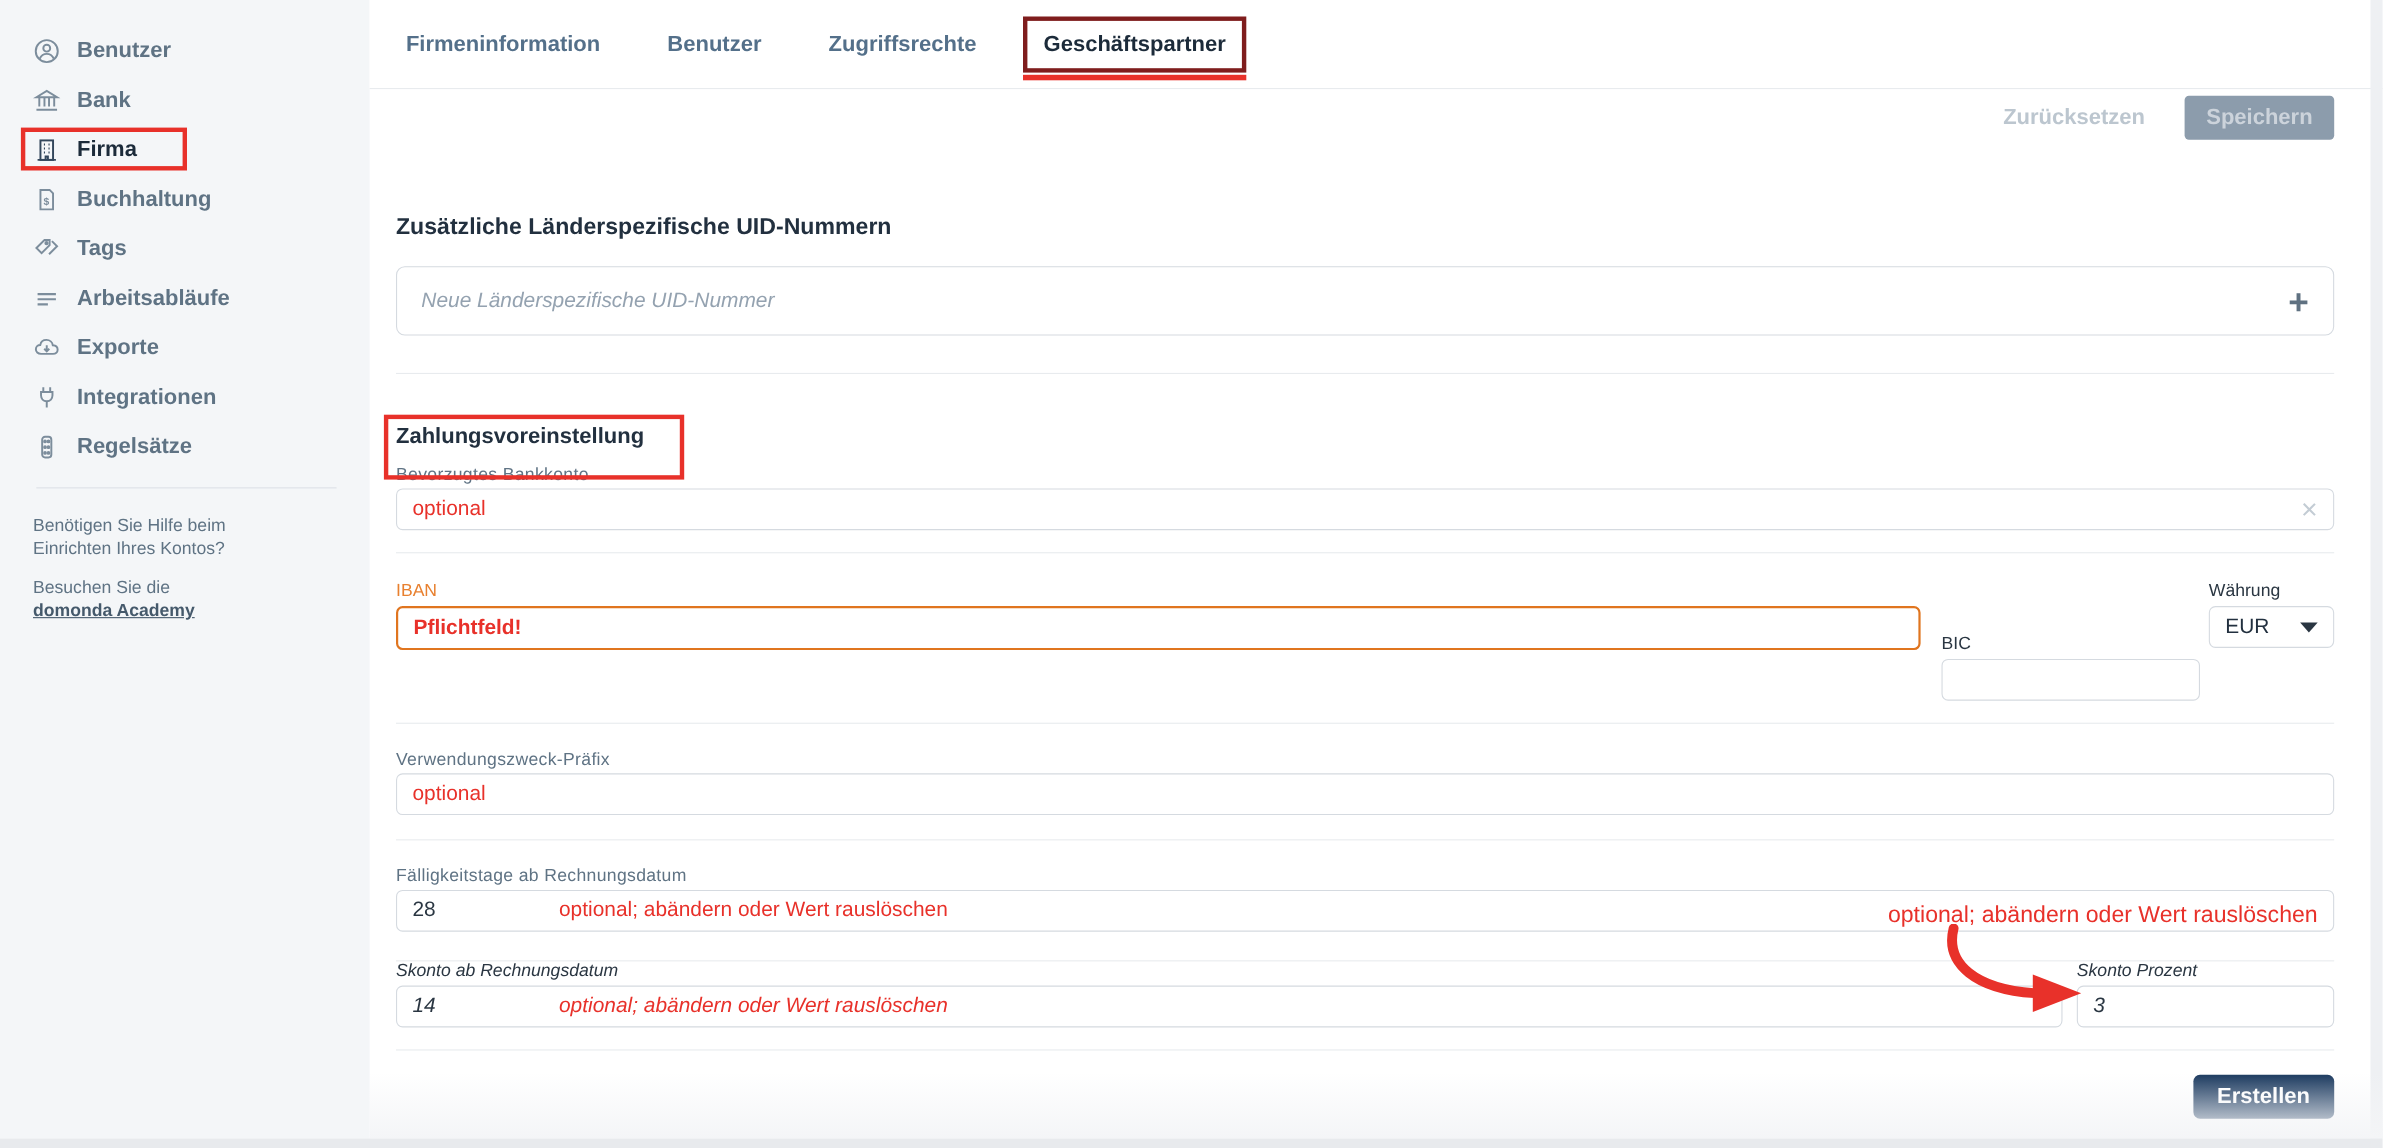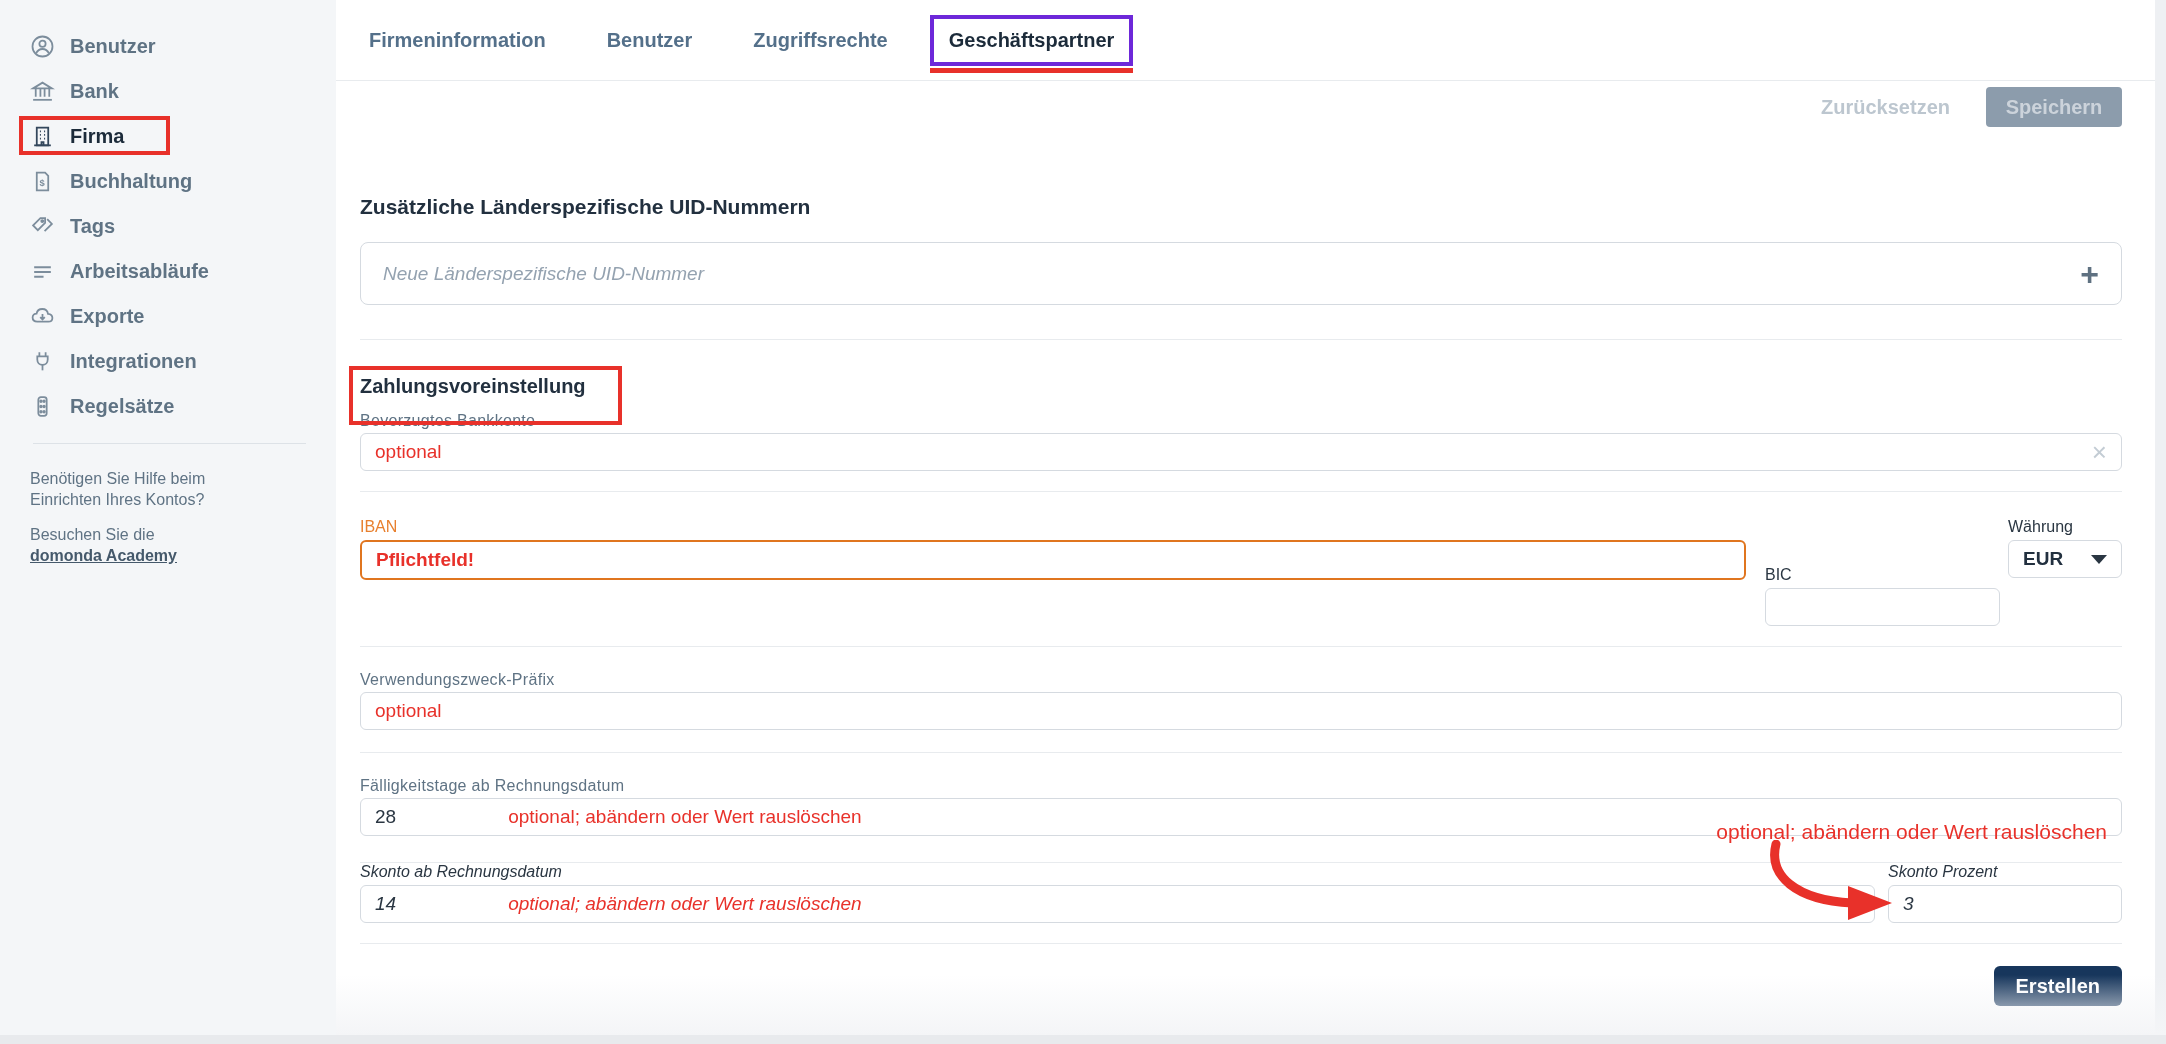--- a/index.html
+++ b/index.html
@@ -29,21 +29,21 @@
   .side-link { font-weight:700; text-decoration:underline; color:#45596b; cursor:pointer; }
   
   .tabbar {
     position:absolute; left:336px; top:0; width:1830px; height:81px;
     border-bottom:1px solid #e8ebee; display:flex; align-items:center;
     padding-left:33px; gap:61px; background:#ffffff;
   }
   .tab { font-size:20px; font-weight:600; color:#54708a; cursor:pointer; }
   .tab.active { color:#1c2b3a; font-weight:700; }
   .tab-box {
-    border:4px solid #6d28d9; padding:10px 15px; position:relative; margin-left:-19px;
+    border:4px solid #7f1d1d; padding:10px 15px; position:relative; margin-left:-19px;
   }
   .tab-box::after {
     content:""; position:absolute; left:-4px; right:-4px; bottom:-11px; height:5px;
     background:#e8312a;
   }
   
   .toolbar {
     position:absolute; top:87px; right:44px; display:flex; align-items:center; gap:30px;
   }
   .btn-reset { font-size:20px; font-weight:600; color:#bcc6cf; background:none; border:none; cursor:default; font-family:inherit; }
@@ -56,41 +56,41 @@
   .sec-title { margin:196px 0 0 0; font-size:21px; line-height:22px; font-weight:700; color:#22303f; }
   .uid-input {
     margin-top:24px; height:63px; border:1px solid #d5dae0; border-radius:8px;
     display:flex; align-items:center; padding:0 22px; cursor:text; background:#fff;
   }
   .uid-input .ph { font-size:19px; color:#94a2b0;font-style:italic; }
   .plus-icon { margin-left:auto; font-size:32px; font-weight:700; color:#5f7181; line-height:1; cursor:pointer; }
   .rule { border:none; border-top:1px solid #e8ebee; margin:0; }
   .r1 { margin-top:34px; } .r2 { margin-top:20px; } .r3 { margin-top:20px; }
   .r4 { margin-top:22px; } .r5 { margin-top:26px; } .r6 { margin-top:20px; }
-  .pay-head { margin-top:35px; position:relative; }
+  .pay-head { margin-top:46px; position:relative; }
   .pay-title { font-size:20px; line-height:22px; font-weight:700; color:#22303f; }
   .pay-sub { margin-top:4px; font-size:19px; line-height:20px; color:#a0abb6; }
   .pay-anno { position:absolute; left:-11px; top:-9px; width:273px; height:59px; border:4px solid #e8312a; pointer-events:none; }
   .field { margin-top:16px; }
   .field .flabel { font-size:16px; line-height:16px; color:#5f7384; letter-spacing:0.3px; }
   .finput {
     margin-top:4px; height:38px; border:1px solid #d5dae0; border-radius:6px;
     display:flex; align-items:center; padding:0 14px; font-size:19px; background:#fff; cursor:text;
   }
   .red { color:#e8312a; }
   .bold { font-weight:700; }
   .hint-gap { margin-left:112px; }
   .clear-icon { margin-left:auto; color:#c3ccd4; font-size:26px; line-height:1; cursor:pointer; }
   .row { display:flex; margin-top:26px; }
   .iban-col { width:1386px; }
   .bic-col { width:235px; margin-left:19px;margin-top:48px; }
   .cur-col { width:114px; margin-left:8px; }
   .iban-input { border:2px solid #e0751f; border-radius:6px; height:40px; }
   .iban-label { color:#e8802f; }
-  .cur-select { justify-content:space-between; cursor:pointer; color:#22303f; font-weight:700; }
+  .cur-select { justify-content:space-between; cursor:pointer; color:#22303f; font-weight:400; }
   .tri-down { width:0; height:0; border-left:8px solid transparent; border-right:8px solid transparent; border-top:9px solid #2a3642; }
   .prefix-field { margin-top:25px; }
   .due-field { margin-top:25px; }
   .skonto-row { display:flex;font-style:italic; }
   .skonto-col { width:1515px; }
   .skpct-col { width:234px; margin-left:13px; }
   .create-row { margin-top:22px; display:flex; justify-content:flex-end; }
   .btn-create {
     min-width:126px; height:40px; padding:0 22px; background:#17365c; color:#ffffff;
     border:none; border-radius:6px; font-size:20px; font-weight:600; cursor:pointer; font-family:inherit;

